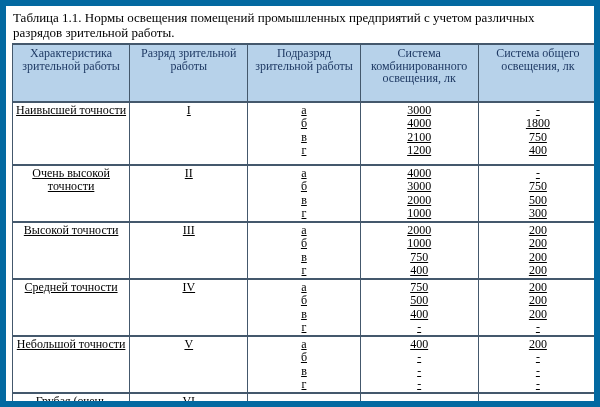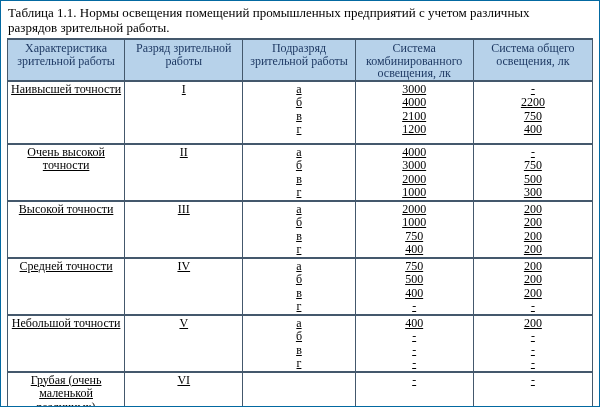--- a/index.html
+++ b/index.html
@@ -7,21 +7,21 @@
     --header-bg: #b7d2ea;
     --header-text: #1f3a64;
     --border-color: #44586c;
   }
   .page {
     position: relative;
     width: 600px;
     height: 407px;
     box-sizing: border-box;
     background: #ffffff;
-    border: 1px solid #0369a1;
+    border: 6px solid #0369a1;
     overflow: hidden;
     font-family: "Liberation Serif", "DejaVu Serif", serif;
     color: #000000;
   }
   .caption {
     margin: 4px 6px 3px 7px;
     max-width: 550px;
     font-size: 13px;
     line-height: 15px;
     color: #000000;
@@ -39,21 +39,21 @@
     text-align: center;
     font-size: 12px;
     overflow: hidden;
   }
   table.norms th {
     background: var(--header-bg);
     color: var(--header-text);
     font-weight: normal;
     line-height: 12.5px;
     height: 36px;
-    padding: 2px 2px 0 2px;
+    padding: 2px 2px 16px 2px;
   }
   table.norms td {
     background: #ffffff;
     padding: 1px 3px 0 3px;
     line-height: 13.5px;
     text-decoration: underline;
   }
   td.char { padding-left: 8px; padding-right: 8px; }
   .col1 { width: 117px; }
   .col2 { width: 118px; }
@@ -102,21 +102,21 @@
             <div class="ln">г</div>
           </td>
           <td>
             <div class="ln">3000</div>
             <div class="ln">4000</div>
             <div class="ln">2100</div>
             <div class="ln">1200</div>
           </td>
           <td>
             <div class="ln">-</div>
-            <div class="ln">2200</div>
+            <div class="ln">1800</div>
             <div class="ln">750</div>
             <div class="ln">400</div>
           </td>
         </tr>
         <tr class="r1">
           <td class="char">
             <div>Очень высокой точности</div>
           </td>
           <td>
             <div>II</div>

